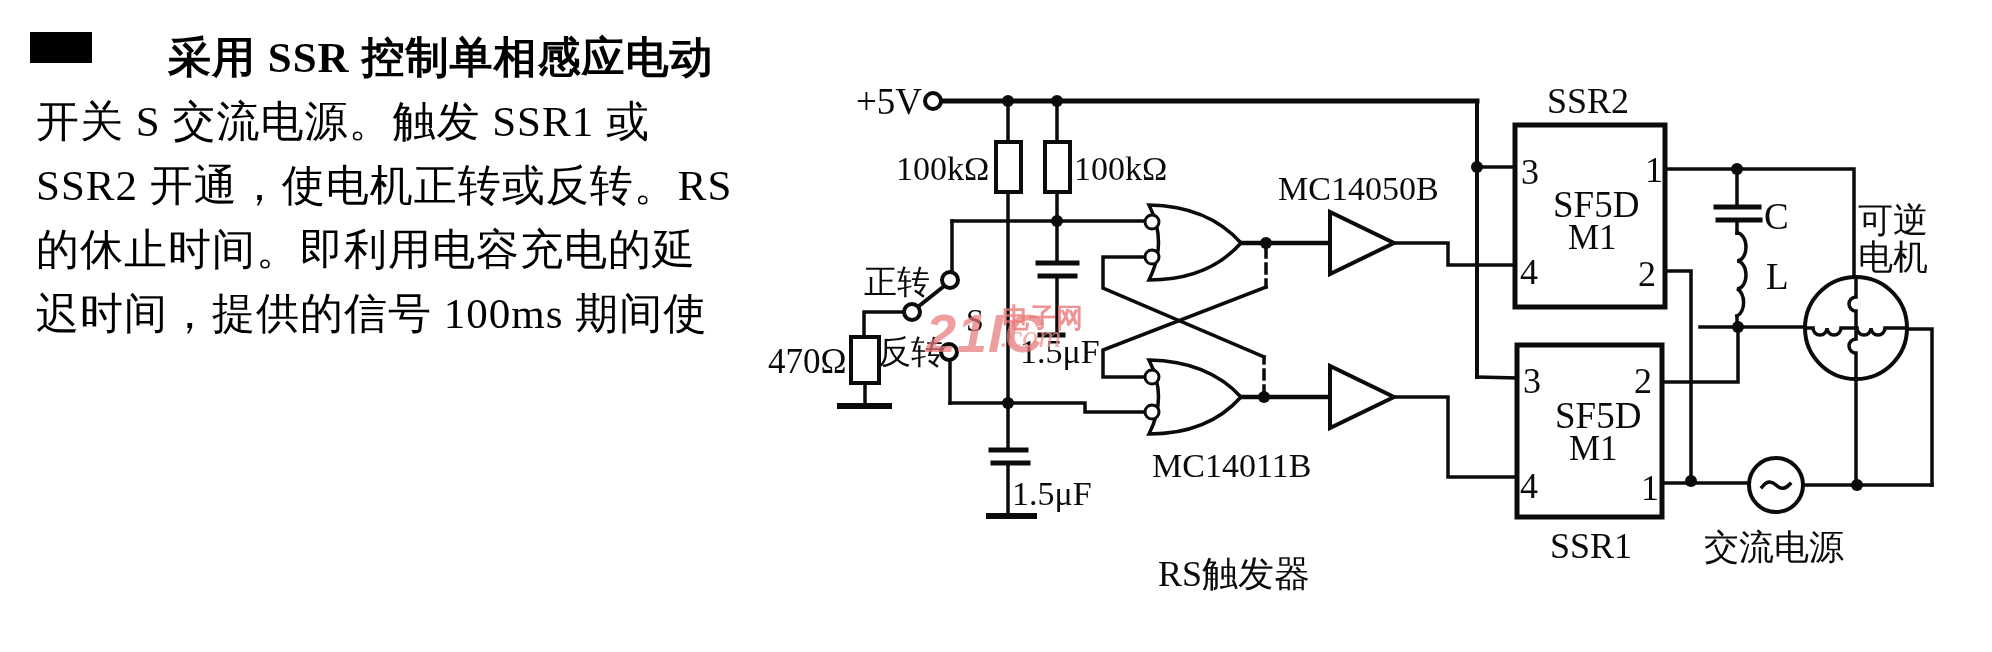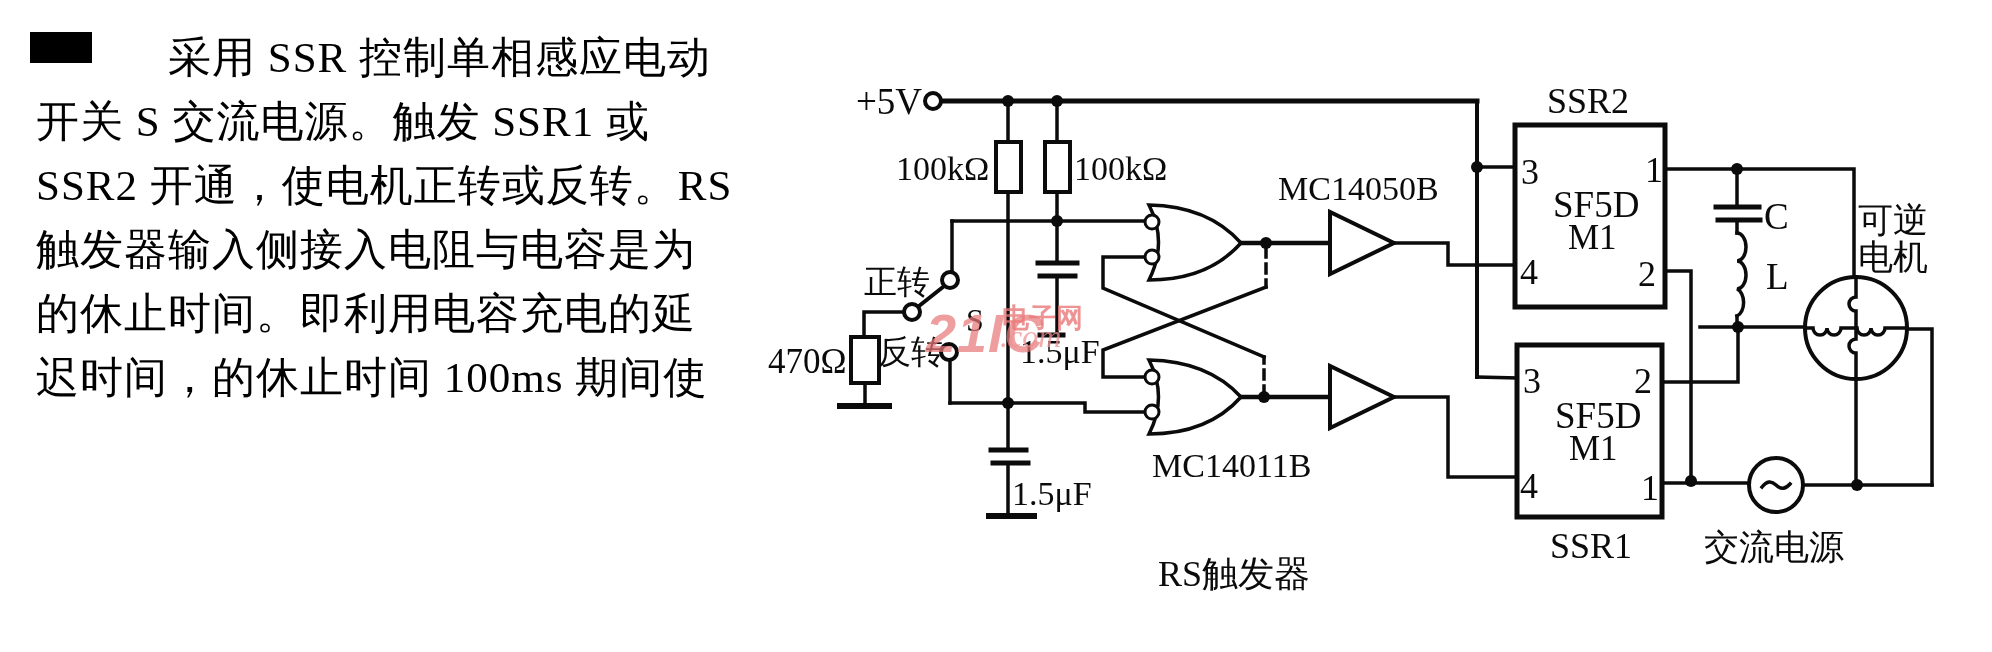--- a/index.html
+++ b/index.html
@@ -1,21 +1,21 @@
 <!DOCTYPE html>
 <html><head>
 <meta charset="utf-8">
 <style>
   html,body{margin:0;padding:0;background:#e8e8e8;}
   .page{position:relative;width:1992px;height:652px;background:#ffffff;overflow:hidden;
         font-family:"Liberation Serif","DejaVu Serif",serif;color:#000;}
   .black-mark{position:absolute;left:30px;top:32px;width:62px;height:31px;background:#000;}
   .article{position:absolute;left:36px;top:26px;width:690px;}
   .article .line{height:64px;line-height:64px;font-size:43px;letter-spacing:1px;white-space:nowrap;}
-  .article .line b{font-weight:normal;}
+  .article .line b{font-weight:bold;}
   .article .line.indent{padding-left:132px;}
   svg.circuit{position:absolute;left:0;top:0;width:1992px;height:652px;}
   svg.circuit text{font-family:"Liberation Serif","DejaVu Serif",serif;fill:#0b0b0b;}
   .wm{position:absolute;left:926px;top:300px;width:260px;height:56px;z-index:5;pointer-events:none;}
   .wm .brand{position:absolute;left:0;top:2px;font-family:"Liberation Sans","DejaVu Sans",sans-serif;
              font-weight:bold;font-style:italic;font-size:54px;letter-spacing:1px;color:rgba(232,120,120,0.72);}
   .wm .site{position:absolute;left:76px;top:0px;font-size:27px;font-weight:bold;color:rgba(232,120,120,0.80);}
   .wm .suffix{position:absolute;left:74px;top:18px;font-family:"Liberation Serif","DejaVu Serif",serif;
               font-style:italic;font-weight:normal;font-size:32px;color:rgba(236,145,145,0.75);}
 </style>
@@ -23,23 +23,22 @@
 <body>
 
 <div class="page">
 
   <div class="black-mark"></div>
 
   <div class="article">
     <div class="line indent"><b>采用 SSR 控制单相感应电动</b><span></span></div>
     <div class="line"><b></b><span>开关 S 交流电源。触发 SSR1 或</span></div>
     <div class="line"><b></b><span>SSR2 开通，使电机正转或反转。RS</span></div>
-    <div class="line"><b></b><span>触发器输入侧接入电阻与电容是为</span></div>
     <div class="line"><b></b><span>的休止时间。即利用电容充电的延</span></div>
-    <div class="line"><b></b><span>迟时间，的休止时间 100ms 期间使</span></div>
+    <div class="line"><b></b><span>迟时间，提供的信号 100ms 期间使</span></div>
   </div>
 
   <svg class="circuit" viewBox="0 0 1992 652" fill="none" stroke="#0b0b0b" stroke-width="3.5" stroke-linecap="square">
 
     <g>
 
       <path d="M 941,101 H 1477" stroke-width="5"></path>
       <path d="M 1477,101 V 377" stroke-width="4"></path>
       <path d="M 1477,167 H 1515"></path>
       <path d="M 1477,377 L 1517,378"></path>

